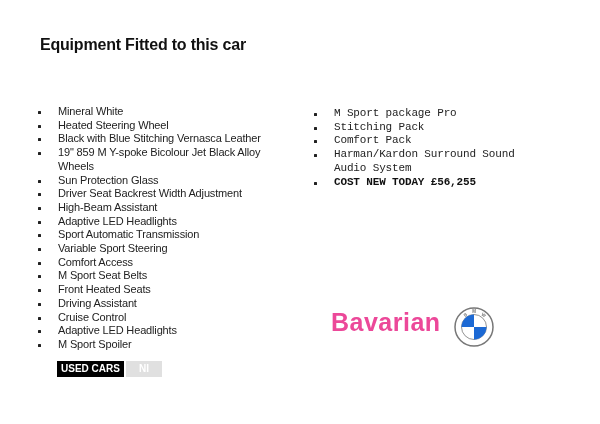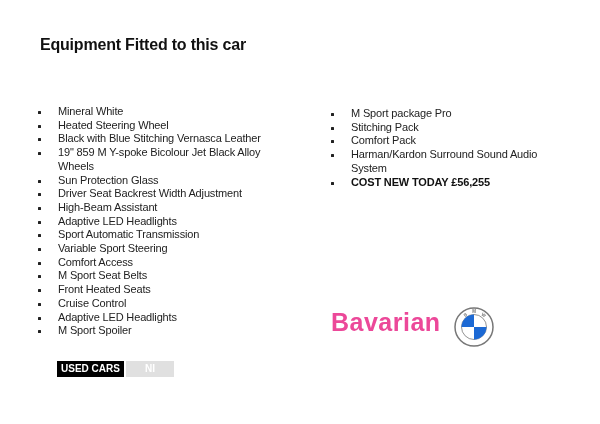--- a/index.html
+++ b/index.html
@@ -7,26 +7,26 @@
       font-family: "Liberation Sans", sans-serif; color: #1a1a1a; }
     .title { position: absolute; left: 40px; top: 36px; font-size: 16px; font-weight: bold;
       color: #111; letter-spacing: -0.2px; text-align: center; }
     ul.list { list-style: none; margin: 0; padding: 0; position: absolute; }
     ul.list li { position: relative; padding-left: 20px; font-size: 11px; line-height: 13.7px;
       color: #222; letter-spacing: -0.15px; }
     ul.list li::before { content: ""; position: absolute; left: 0; top: 6px; width: 3px; height: 3px;
       background: #222; border-radius: 0.5px; }
     ul.list li.bold { font-weight: bold; color: #111; }
     .left-list { left: 38px; top: 105px; width: 225px; }
-    .right-list { left: 331px; top: 107px; width: 220px; }
+    .right-list { left: 314px; top: 107px; width: 220px; font-family: Liberation Mono, monospace; }
     .badge { position: absolute; left: 57px; top: 361px; display: flex; height: 16px; }
     .badge .used { background: #000000; color: #fff; font-weight: bold; font-size: 10px;
       padding: 0 4px; line-height: 16px; }
     .badge .ni { background: #e0e0e0; color: #fff; font-weight: bold; font-size: 10px;
-      padding: 0 19px; line-height: 16px; margin-left: 2px; }
+      padding: 0 13px; line-height: 16px; margin-left: 2px; }
     .brand { position: absolute; left: 331px; top: 308px; font-size: 25px; font-weight: bold;
       color: #ec4899; letter-spacing: 0.5px; text-align: center; }
     .logo { position: absolute; left: 454px; top: 307px; width: 40px; height: 40px; }
   </style>
 </head>
 <body>
 
 <div class="title">Equipment Fitted to this car</div>
 
 <ul class="list left-list">
@@ -36,20 +36,21 @@
   <li>19" 859 M Y-spoke Bicolour Jet Black Alloy Wheels</li>
   <li>Sun Protection Glass</li>
   <li>Driver Seat Backrest Width Adjustment</li>
   <li>High-Beam Assistant</li>
   <li>Adaptive LED Headlights</li>
   <li>Sport Automatic Transmission</li>
   <li>Variable Sport Steering</li>
   <li>Comfort Access</li>
   <li>M Sport Seat Belts</li>
   <li>Front Heated Seats</li>
+  <li>Driving Assistant</li>
   <li>Cruise Control</li>
   <li>Adaptive LED Headlights</li>
   <li>M Sport Spoiler</li>
 </ul>
 
 <ul class="list right-list">
   <li>M Sport package Pro</li>
   <li>Stitching Pack</li>
   <li>Comfort Pack</li>
   <li>Harman/Kardon Surround Sound Audio System</li>

